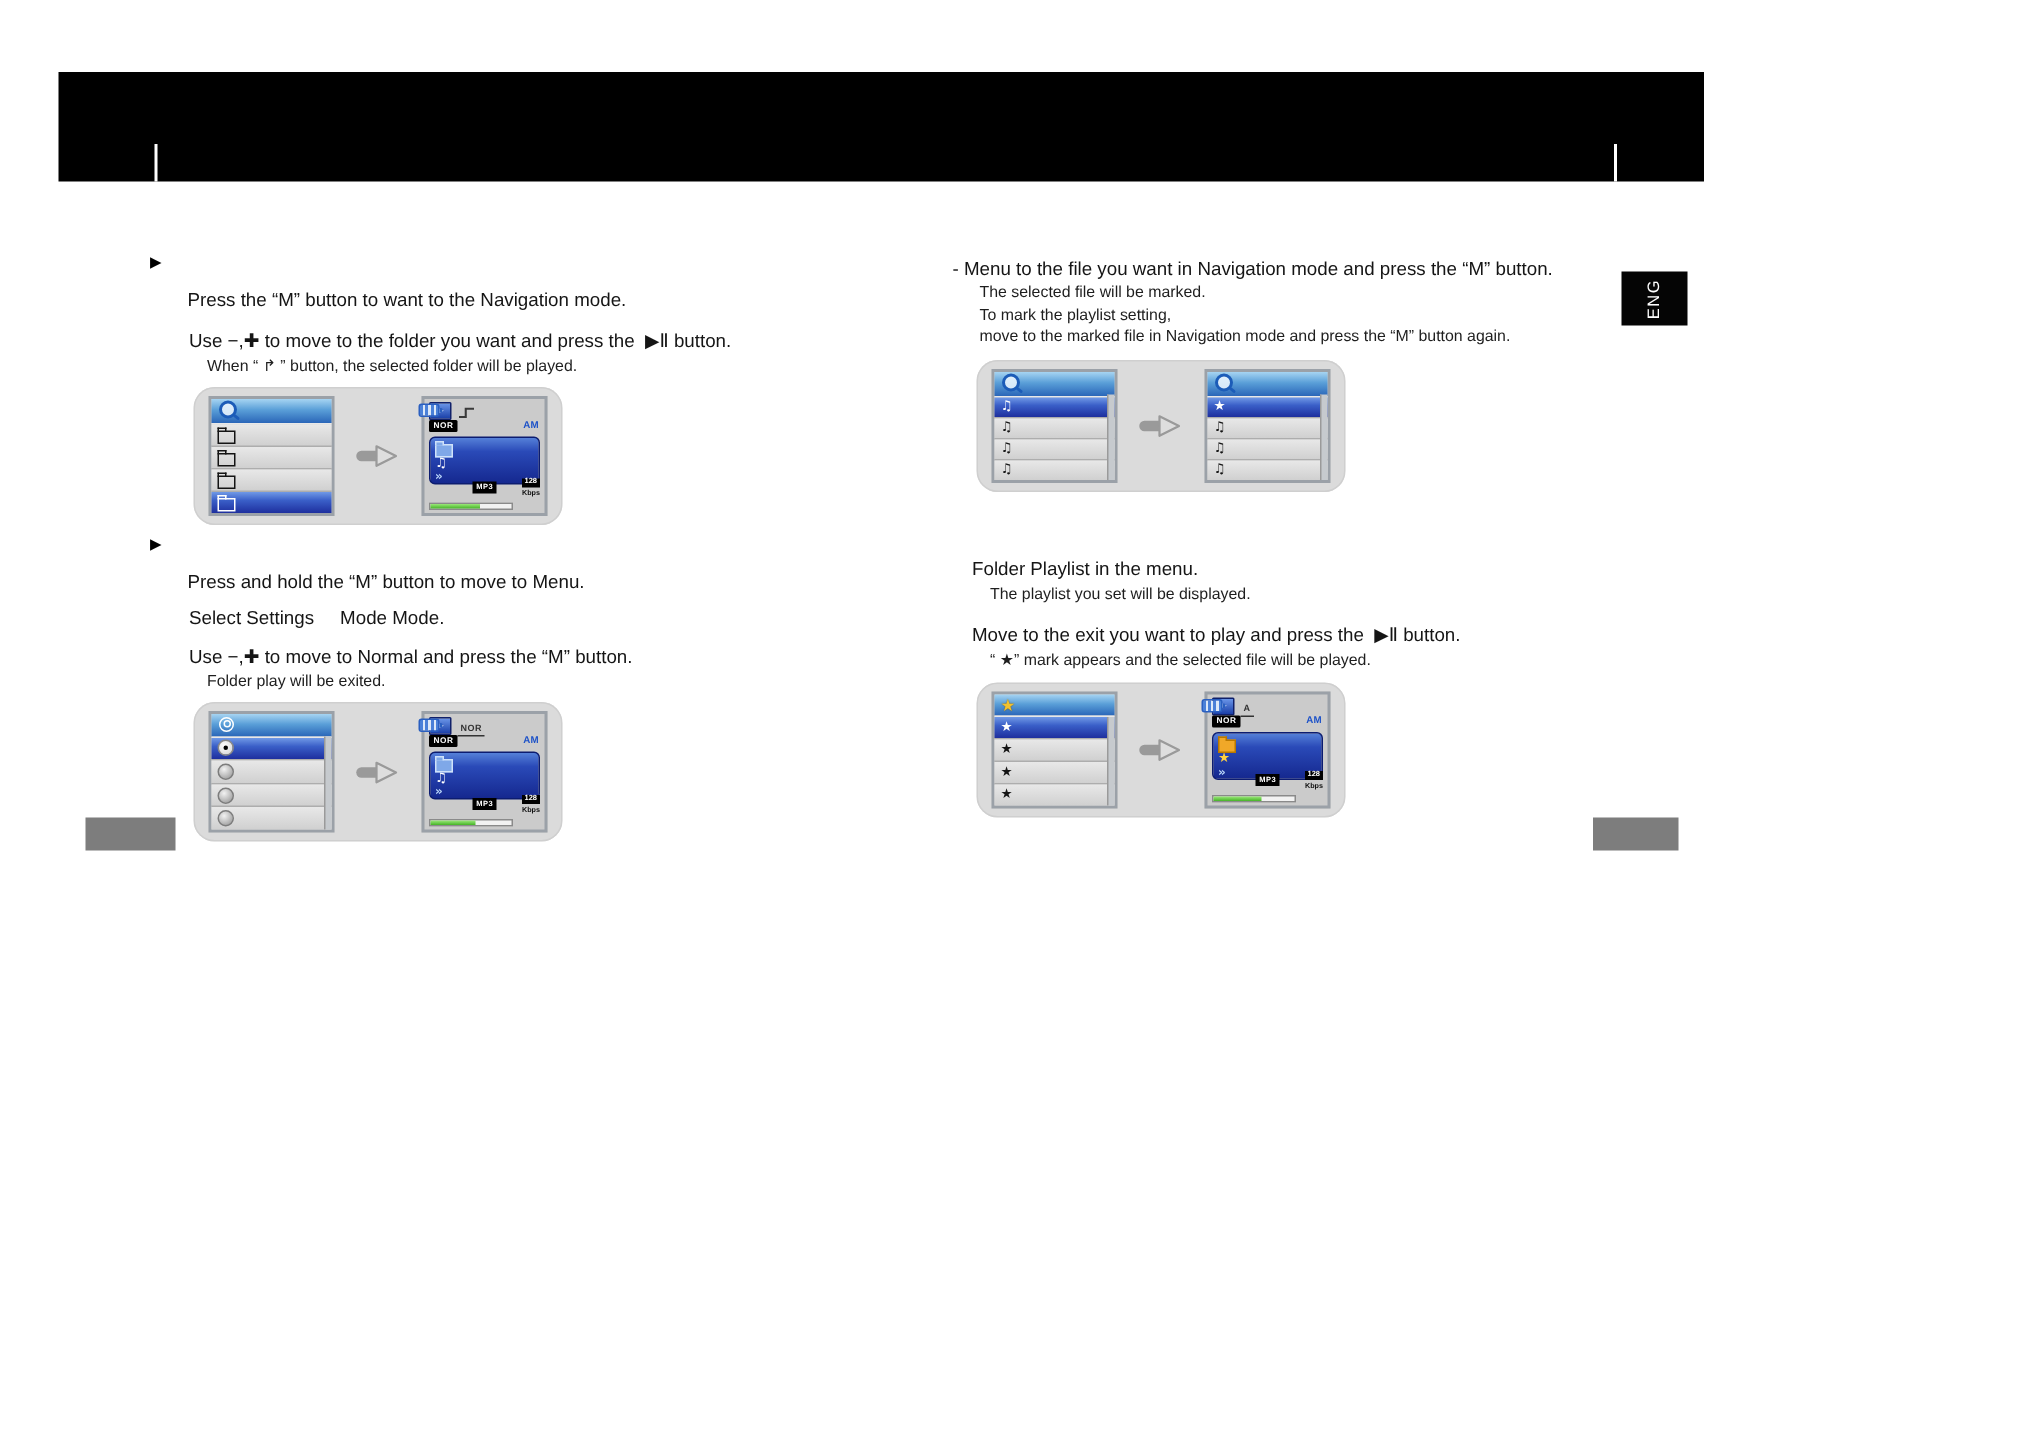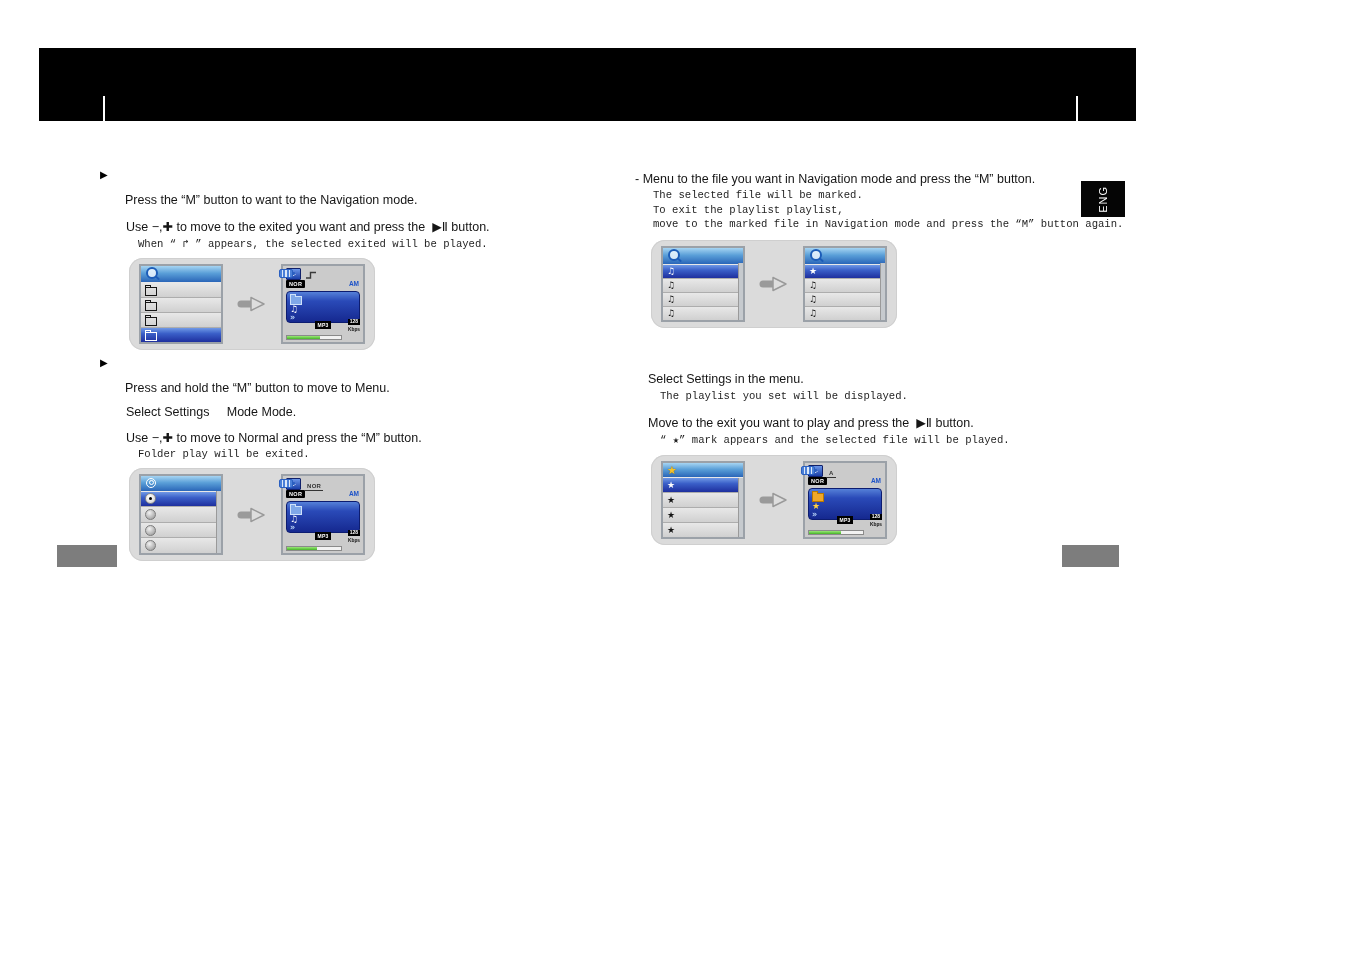--- a/index.html
+++ b/index.html
@@ -19,21 +19,21 @@
     font-size:11px;letter-spacing:1px;
   }
   .eng-badge span{writing-mode:vertical-rl;transform:rotate(180deg);}
   
   .page-tab{position:absolute;top:545px;height:22px;background:#7d7d7d;}
   .page-tab.left{left:57px;width:60px;}
   .page-tab.right{left:1062px;width:57px;}
   
   .t{position:absolute;white-space:pre;color:#151515;}
   .t.main{font-size:12.5px;}
-  .t.sub{font-size:10.6px;color:#1e1e1e;font-family:Liberation Mono, monospace;}
+  .t.sub{font-size:10.6px;color:#1e1e1e;}
   .bullet{position:absolute;font-size:10px;color:#000;}
   
   .mockup{
     position:absolute;background:#dbdbdb;border-radius:14px;
     display:flex;align-items:center;justify-content:center;gap:14px;
     box-shadow:inset 0 0 0 1px #cfcfcf;
   }
   #mockup-0{left:129px;top:258px;width:246px;height:92px;}
   #mockup-1{left:129px;top:468px;width:246px;height:93px;}
   #mockup-2{left:651px;top:240px;width:246px;height:88px;}
@@ -116,22 +116,22 @@
 
 <div class="eng-badge">
   <span>ENG</span>
 </div>
 
 <div class="page-tab left"></div>
 <div class="page-tab right"></div>
 
 <div class="bullet" style="left:100px;top:169px">▶</div>
 <div class="t main" style="left:125px;top:193px">Press the “M” button to want to the Navigation mode.</div>
-<div class="t main" style="left:126px;top:219px">Use −,✚ to move to the exited you want and press the  ▶Ⅱ button.</div>
-<div class="t sub" style="left:138px;top:237px">When “ ↱ ” appears, the selected exited will be played.</div>
+<div class="t main" style="left:126px;top:219px">Use −,✚ to move to the folder you want and press the  ▶Ⅱ button.</div>
+<div class="t sub" style="left:138px;top:237px">When “ ↱ ” button, the selected folder will be played.</div>
 <div class="mockup" id="mockup-0">
     <div class="screen list" style="height: 80px;">
       <div class="row header">
         <span class="ic ic-magnifier"></span>
       </div>
       <div class="row">
         <span class="ic ic-folder"></span>
       </div>
       <div class="row">
         <span class="ic ic-folder"></span>
@@ -215,21 +215,21 @@
       <div class="p-mp3">MP3</div>
       <div class="p-br"><span class="b1">128</span><span class="b2">Kbps</span></div>
       <div class="p-prog">
         <div class="fill" style="width: 55%;"></div>
       </div>
     </div>
   </div>
 
 <div class="t main" style="left:635px;top:172px">- Menu to the file you want in Navigation mode and press the “M” button.</div>
 <div class="t sub" style="left:653px;top:189px">The selected file will be marked.</div>
-<div class="t sub" style="left:653px;top:204px">To exit the playlist playlist,</div>
+<div class="t sub" style="left:653px;top:204px">To mark the playlist setting,</div>
 <div class="t sub" style="left:653px;top:218px">move to the marked file in Navigation mode and press the “M” button again.</div>
 <div class="mockup" id="mockup-2">
     <div class="screen list has-scroll" style="height: 76px;">
       <div class="row header">
         <span class="ic ic-magnifier"></span>
       </div>
       <div class="row selected">
         <span class="ic tg note white">♫</span>
       </div>
       <div class="row">
@@ -260,21 +260,21 @@
       </div>
       <div class="row">
         <span class="ic tg note dark">♫</span>
       </div>
       <div class="row">
         <span class="ic tg note dark">♫</span>
       </div>
     </div>
   </div>
 
-<div class="t main" style="left:648px;top:372px">Select Settings in the menu.</div>
+<div class="t main" style="left:648px;top:372px">Folder Playlist in the menu.</div>
 <div class="t sub" style="left:660px;top:390px">The playlist you set will be displayed.</div>
 <div class="t main" style="left:648px;top:415px">Move to the exit you want to play and press the  ▶Ⅱ button.</div>
 <div class="t sub" style="left:660px;top:433px">“ ★” mark appears and the selected file will be played.</div>
 <div class="mockup" id="mockup-3">
     <div class="screen list has-scroll" style="height: 78px;">
       <div class="row header">
         <span class="ic tg star gold">★</span>
       </div>
       <div class="row selected">
         <span class="ic tg star white">★</span>

